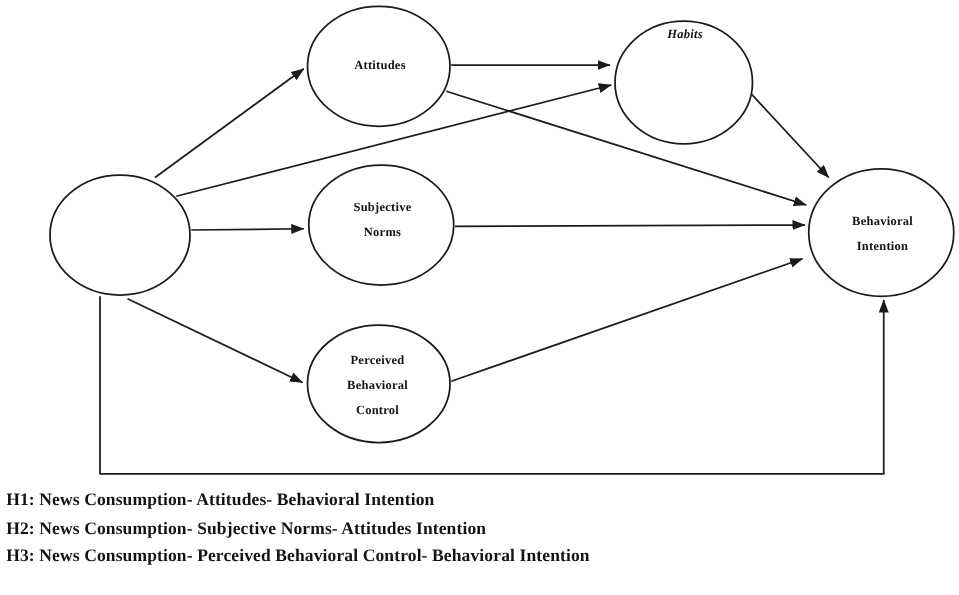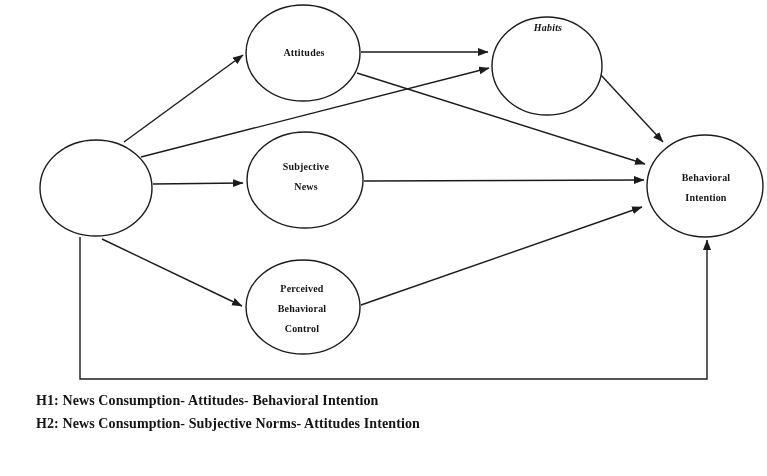--- a/index.html
+++ b/index.html
@@ -40,21 +40,20 @@
     flex-direction: column;
     gap: 8px;
   }
   .hypothesis {
     font-weight: bold;
     font-size: 14px;
     line-height: 14.5px;
     color: #141414;
     letter-spacing: 0.1px;
     white-space: nowrap;
-    margin-left: 31px;
   }
 </style>
 </head>
 <body>
 
 <div class="page">
 
   <svg class="diagram-svg" width="767" height="476" viewBox="0 0 767 476">
     <defs>
       <marker id="arrow" markerUnits="userSpaceOnUse" markerWidth="12" markerHeight="9" refX="10" refY="4" orient="auto">
@@ -81,25 +80,26 @@
       <ellipse cx="547" cy="66" rx="55" ry="49"></ellipse>
       <ellipse cx="305" cy="180" rx="58" ry="48"></ellipse>
       <ellipse cx="303" cy="307" rx="57" ry="47"></ellipse>
       <ellipse cx="705" cy="186" rx="58" ry="51"></ellipse>
     </g>
   </svg>
 
   <div class="node-label" style="left:304px; top:53px;">Attitudes</div>
   <div class="node-label" style="left:548px; top:28px;font-style:italic;">Habits</div>
   <div class="node-label" style="left:306px; top:177px;">Subjective
-News</div>
+Norms</div>
   <div class="node-label" style="left:302px; top:309px;">Perceived
 Behavioral
 Control</div>
   <div class="node-label" style="left:706px; top:188px;">Behavioral
 Intention</div>
 
   <div class="hypotheses">
     <div class="hypothesis">H1: News Consumption- Attitudes- Behavioral Intention</div>
     <div class="hypothesis">H2: News Consumption- Subjective Norms- Attitudes Intention</div>
+    <div class="hypothesis">H3: News Consumption- Perceived Behavioral Control- Behavioral Intention</div>
   </div>
 
 </div>
 
 </body></html>

